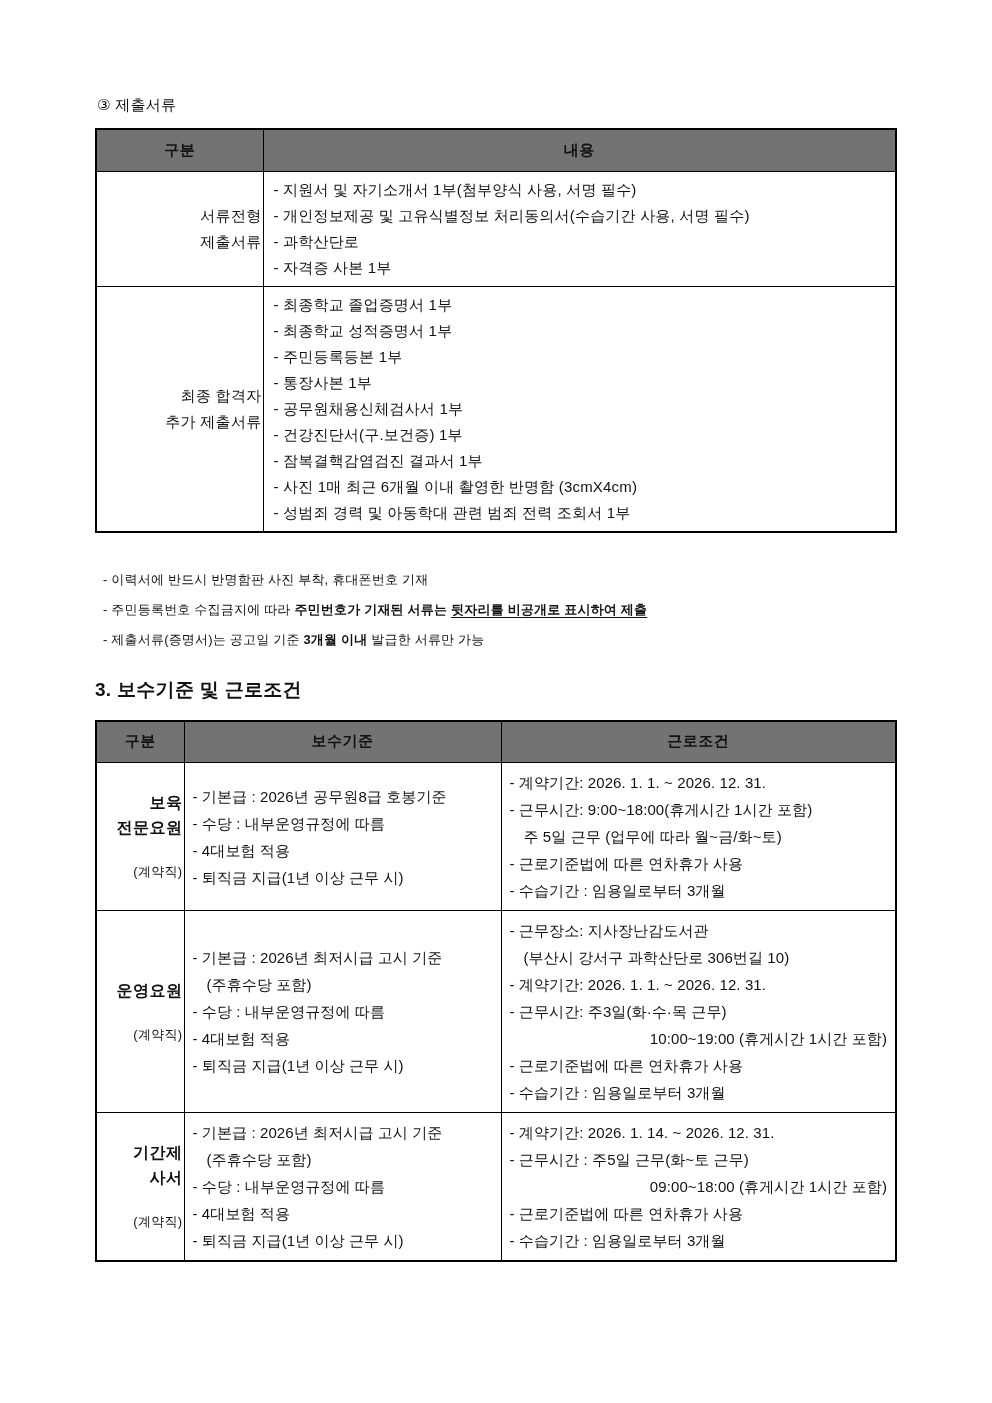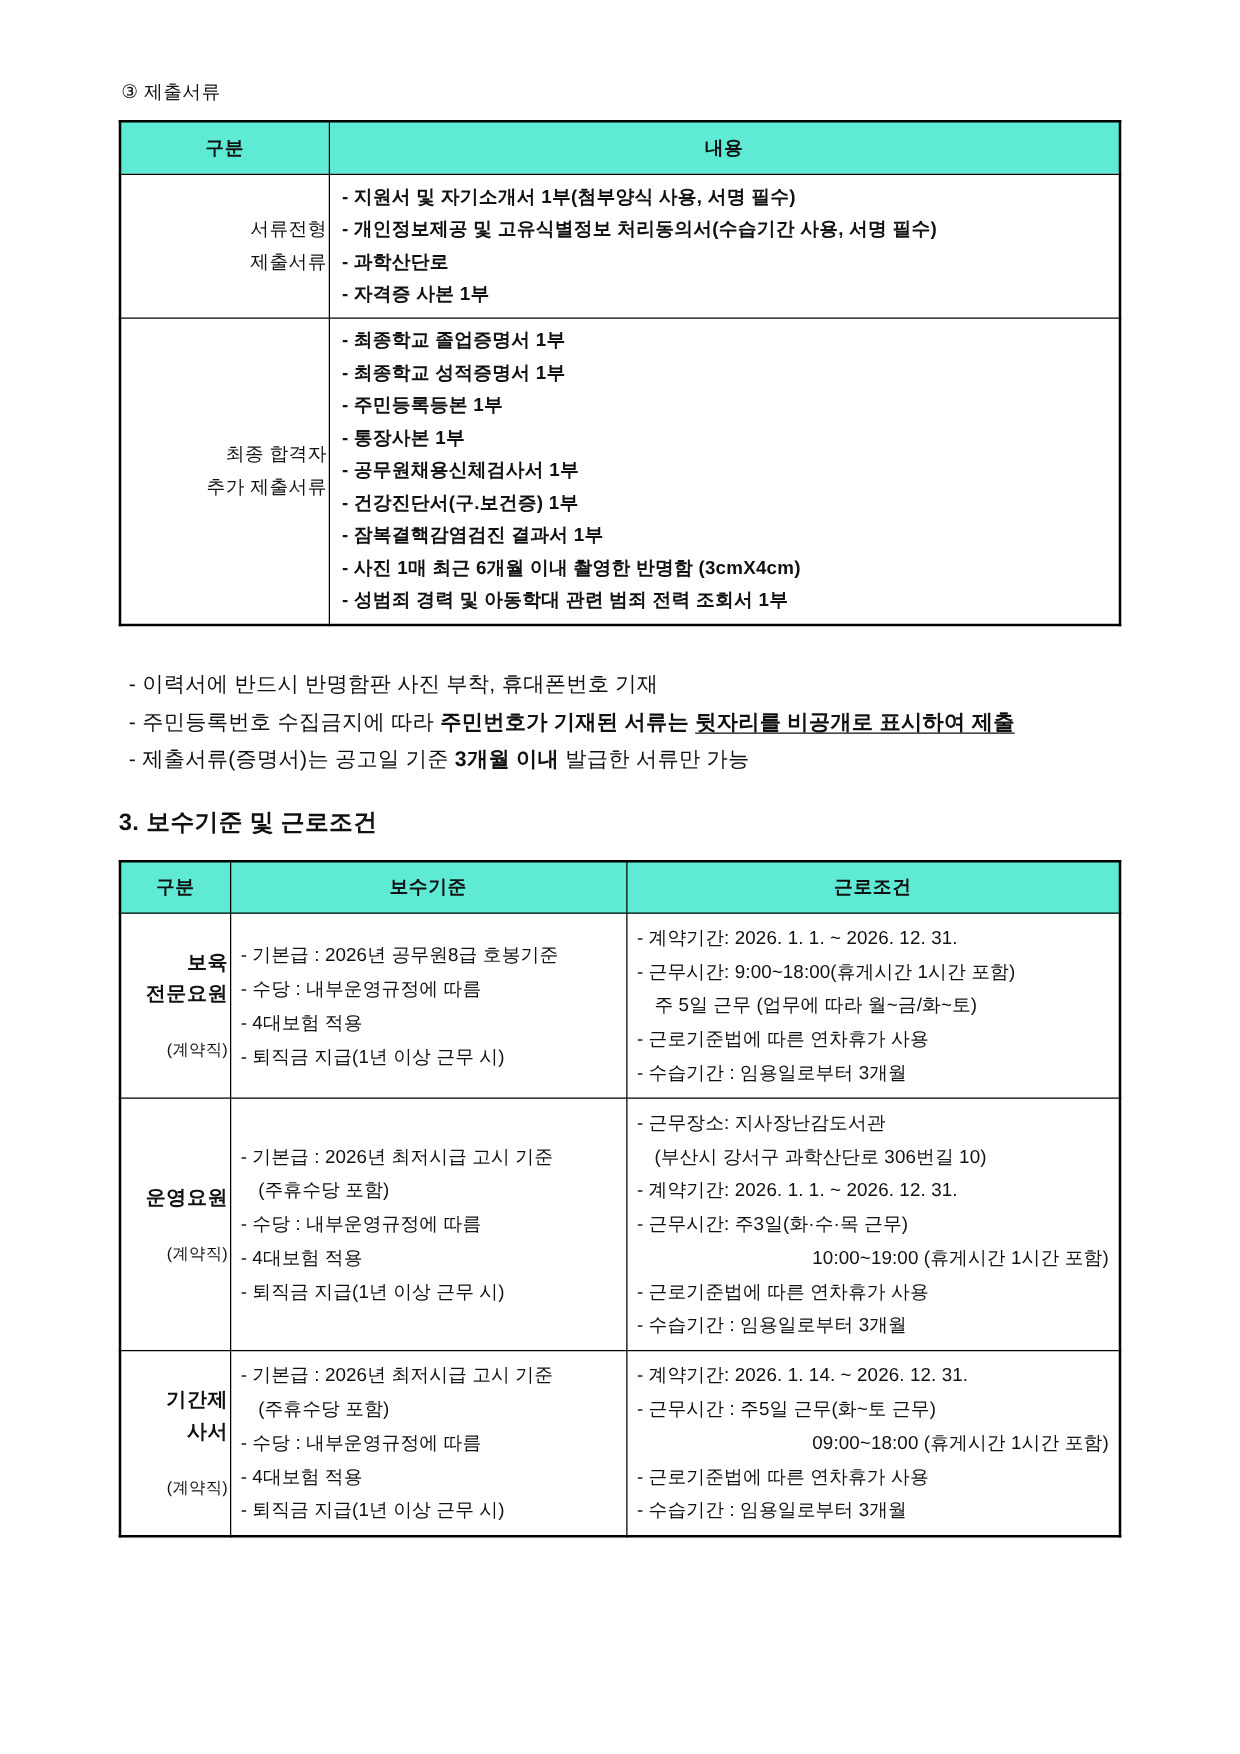--- a/index.html
+++ b/index.html
@@ -8,42 +8,42 @@
     background: #ffffff;
   }
   body {
     width: 992px;
     height: 1403px;
     overflow: hidden;
     font-family: "Liberation Sans", "DejaVu Sans", sans-serif;
     color: #111111;
   }
   .page {
-    padding: 64px 95px 0 95px;
+    padding: 96px 95px 0 95px;
     box-sizing: border-box;
   }
   
   .sec-title {
     font-size: 15px;
     margin: 0 0 13px 2px;
     letter-spacing: 0.3px;
   }
   
   table.doc {
     border-collapse: collapse;
     width: 802px;
     table-layout: fixed;
     border: 2px solid #000000;
   }
   table.doc th, table.doc td {
     border: 1px solid #000000;
     box-sizing: border-box;
   }
   table.doc th {
-    background: #5eead4;
+    background: #737373;
     font-size: 15px;
     font-weight: bold;
     height: 42px;
     text-align: center;
     vertical-align: middle;
     letter-spacing: 0.5px;
   }
   td.cat {
     text-align: right;
     vertical-align: middle;
@@ -64,41 +64,40 @@
   }
   td.content {
     padding: 5px 10px;
     vertical-align: middle;
   }
   .t1 .line {
     font-size: 15px;
     line-height: 26px;
     white-space: nowrap;
     letter-spacing: 0.2px;
-    font-weight: bold;
   }
   .t2 td.content { padding: 6px 8px; }
   .t2 .line {
     font-size: 15px;
     line-height: 27px;
     white-space: nowrap;
     letter-spacing: 0.1px;
   }
   .ind1 { padding-left: 14px; }  
   .ind2 { padding-left: 95px; text-align: right; }  
   
   .notes { margin-top: 32px; }
   .note-title {
     font-size: 15px;
     line-height: 30px;
     margin-left: 2px;
     letter-spacing: 0.3px;
   }
   .note-line {
-    font-size: 17px;
+    font-size: 13px;
     line-height: 30px;
     margin-left: 8px;
     letter-spacing: 0.2px;
     white-space: nowrap;
   }
   .b { font-weight: bold; }
   .bu { font-weight: bold; text-decoration: underline; text-underline-offset: 3px; }
   
   .heading {
     font-size: 19px;

